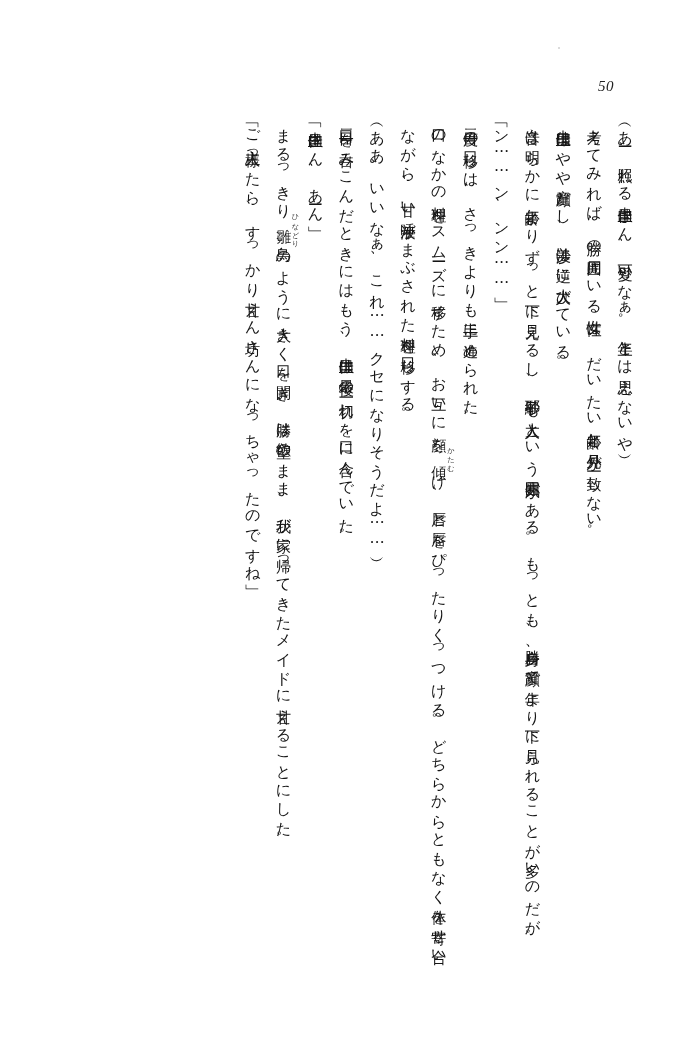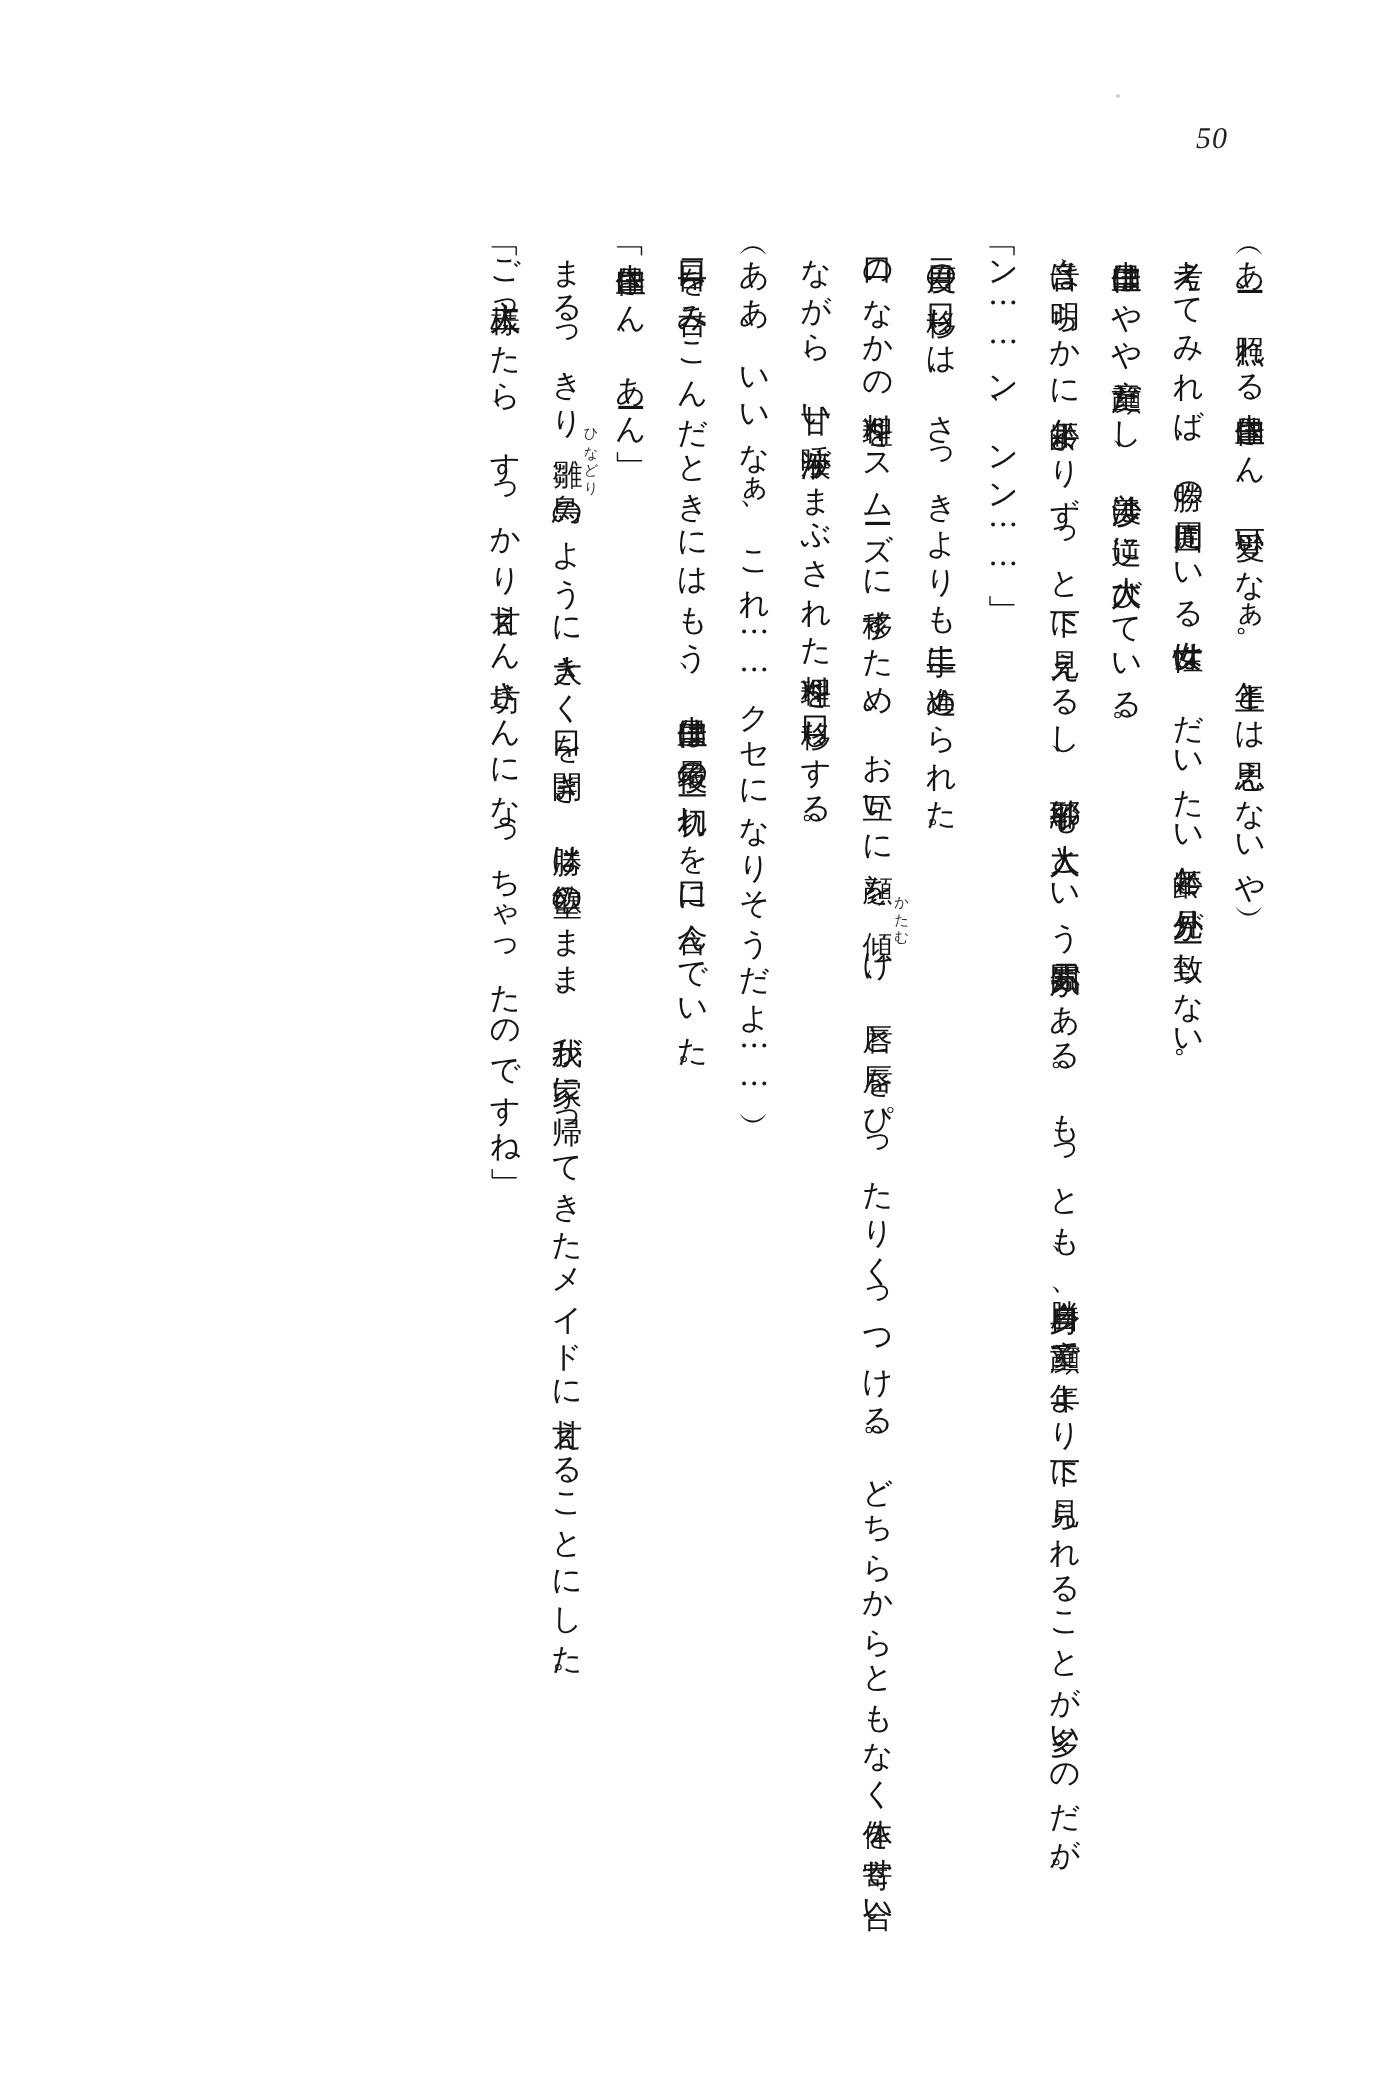--- a/index.html
+++ b/index.html
@@ -19,21 +19,21 @@
     position: relative;
     width: 700px;
     height: 1050px;
     background: #ffffff;
     box-sizing: border-box;
   }
 
   
   .page-number {
     position: absolute;
-    top: 62px;
+    top: 78px;
     right: 86px;
     font-size: 15px;
     font-style: italic;
     font-family: "Liberation Serif", "DejaVu Serif", serif;
     color: #222;
     letter-spacing: 0.5px;
   }
 
   
   .text-block {

